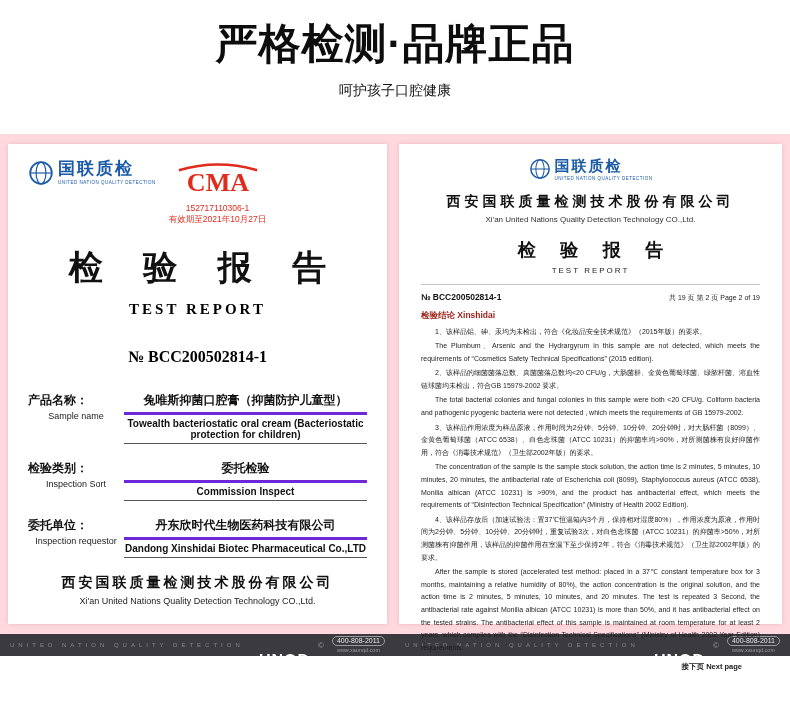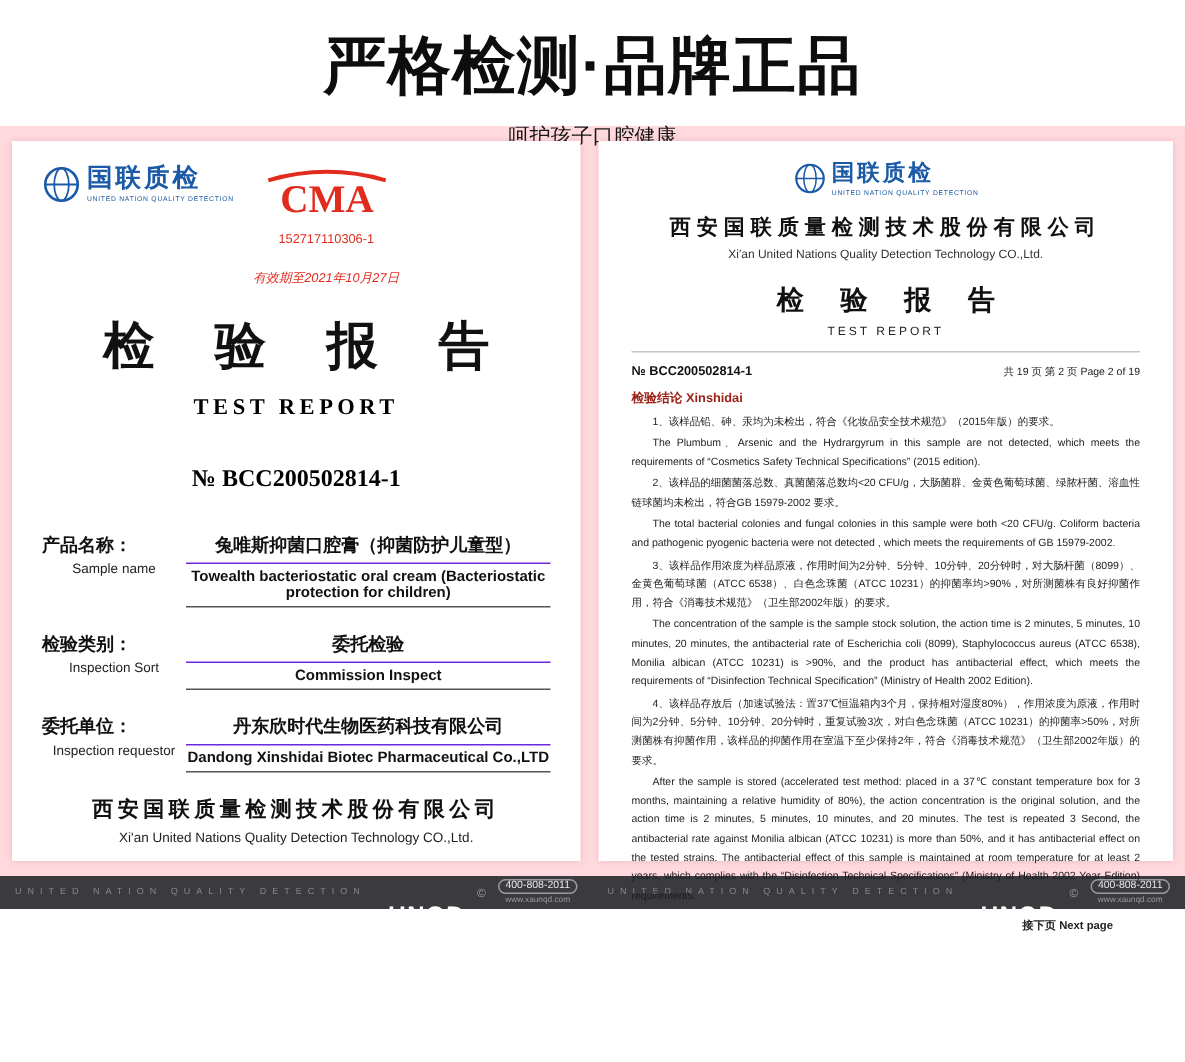--- a/index.html
+++ b/index.html
@@ -1,49 +1,49 @@
 <!DOCTYPE html>
 <html><head>
 <meta charset="utf-8">
 <style>
   html, body { margin:0; padding:0; }
   body { font-family:"Liberation Sans", sans-serif; background:#ffffff; }
   .page { width:790px; height:708px; overflow:hidden; position:relative; background:#ffffff; margin:0 auto; }
 
   
-  .promo-header { height:84px; box-sizing:border-box; text-align:center; padding-top:16px; background:#ffffff; }
+  .promo-header { height:134px; box-sizing:border-box; text-align:center; padding-top:16px; background:#ffffff; }
   .promo-title { margin:0; font-size:42px; font-weight:800; letter-spacing:1px; color:#0d0d0d; font-family:"Liberation Sans", sans-serif; }
   .promo-subtitle { margin:10px 0 0; font-size:14px; color:#151515; }
 
   
   .band { height:500px; box-sizing:border-box; background:#ffd9de; display:flex; gap:12px; padding:10px 8px; }
   .cert { background:#ffffff; flex:1; box-sizing:border-box; position:relative; display:flex; flex-direction:column; box-shadow:0 0 4px rgba(180,90,100,.25); }
 
   
   .cert-left { padding:14px 20px 12px; }
   .cert-top { position:relative; height:92px; }
   .logo { position:absolute; left:0; top:2px; display:flex; align-items:flex-start; gap:4px; }
   .logo-text { display:flex; flex-direction:column; }
   .logo-cn { color:#1b5aa6; font-weight:700; font-size:17px; letter-spacing:2px; line-height:1.1; }
   .logo-en { color:#1b5aa6; font-size:4.5px; letter-spacing:.5px; margin-top:1px; }
   .cma { width:150px; margin:0 auto; text-align:center; padding-left:40px; }
   .cma-num { color:#e02b1d; font-size:8.5px; margin-top:1px; }
-  .cma-valid { color:#e02b1d; font-size:8.5px; margin-top:16px;font-style:italic; }
+  .cma-valid { color:#e02b1d; font-size:8.5px; margin-top:1px; }
 
   .cert-title { margin:16px 0 0; text-align:center; font-size:34px; font-weight:700; letter-spacing:16px; text-indent:16px; color:#111; font-family:"Liberation Serif", serif; }
   .cert-subtitle { text-align:center; font-size:15px; font-weight:700; letter-spacing:3px; margin-top:10px; font-family:"Liberation Serif", serif; }
   .report-no { text-align:center; font-size:16px; font-weight:700; margin-top:30px; font-family:"Liberation Serif", serif; }
 
   .rows { margin-top:26px; }
   .row { display:flex; margin-bottom:16px; align-items:flex-start; }
   .row-label { width:96px; flex:none; text-align:left; }
   .label-cn { font-weight:700; font-size:12px; color:#111; }
   .label-en { font-size:9px; color:#222; margin-top:2px;text-align:center; }
   .row-value { flex:1; text-align:center; }
-  .val-cn { font-weight:700; font-size:12px; color:#111; border-bottom:1px solid #6d28d9; padding-bottom:3px; }
+  .val-cn { font-weight:700; font-size:12px; color:#111; border-bottom:3px solid #6d28d9; padding-bottom:3px; }
   .val-en { font-weight:700; font-size:10px; color:#111; border-bottom:1px solid #555; padding:3px 0; }
 
   .cert-company { margin-top:auto; text-align:center; padding-bottom:6px; }
   .company-cn { font-weight:700; font-size:14px; letter-spacing:3px; color:#111; font-family:"Liberation Serif", serif; }
   .company-en { font-size:9px; color:#222; margin-top:4px; }
 
   
   .cert-right { padding:14px 22px 10px; }
   .r-logo { display:flex; justify-content:center; align-items:flex-start; gap:4px; }
   .r-company-cn { text-align:center; font-weight:700; font-size:14px; letter-spacing:4px; margin-top:12px; color:#111; font-family:"Liberation Serif", serif; }

